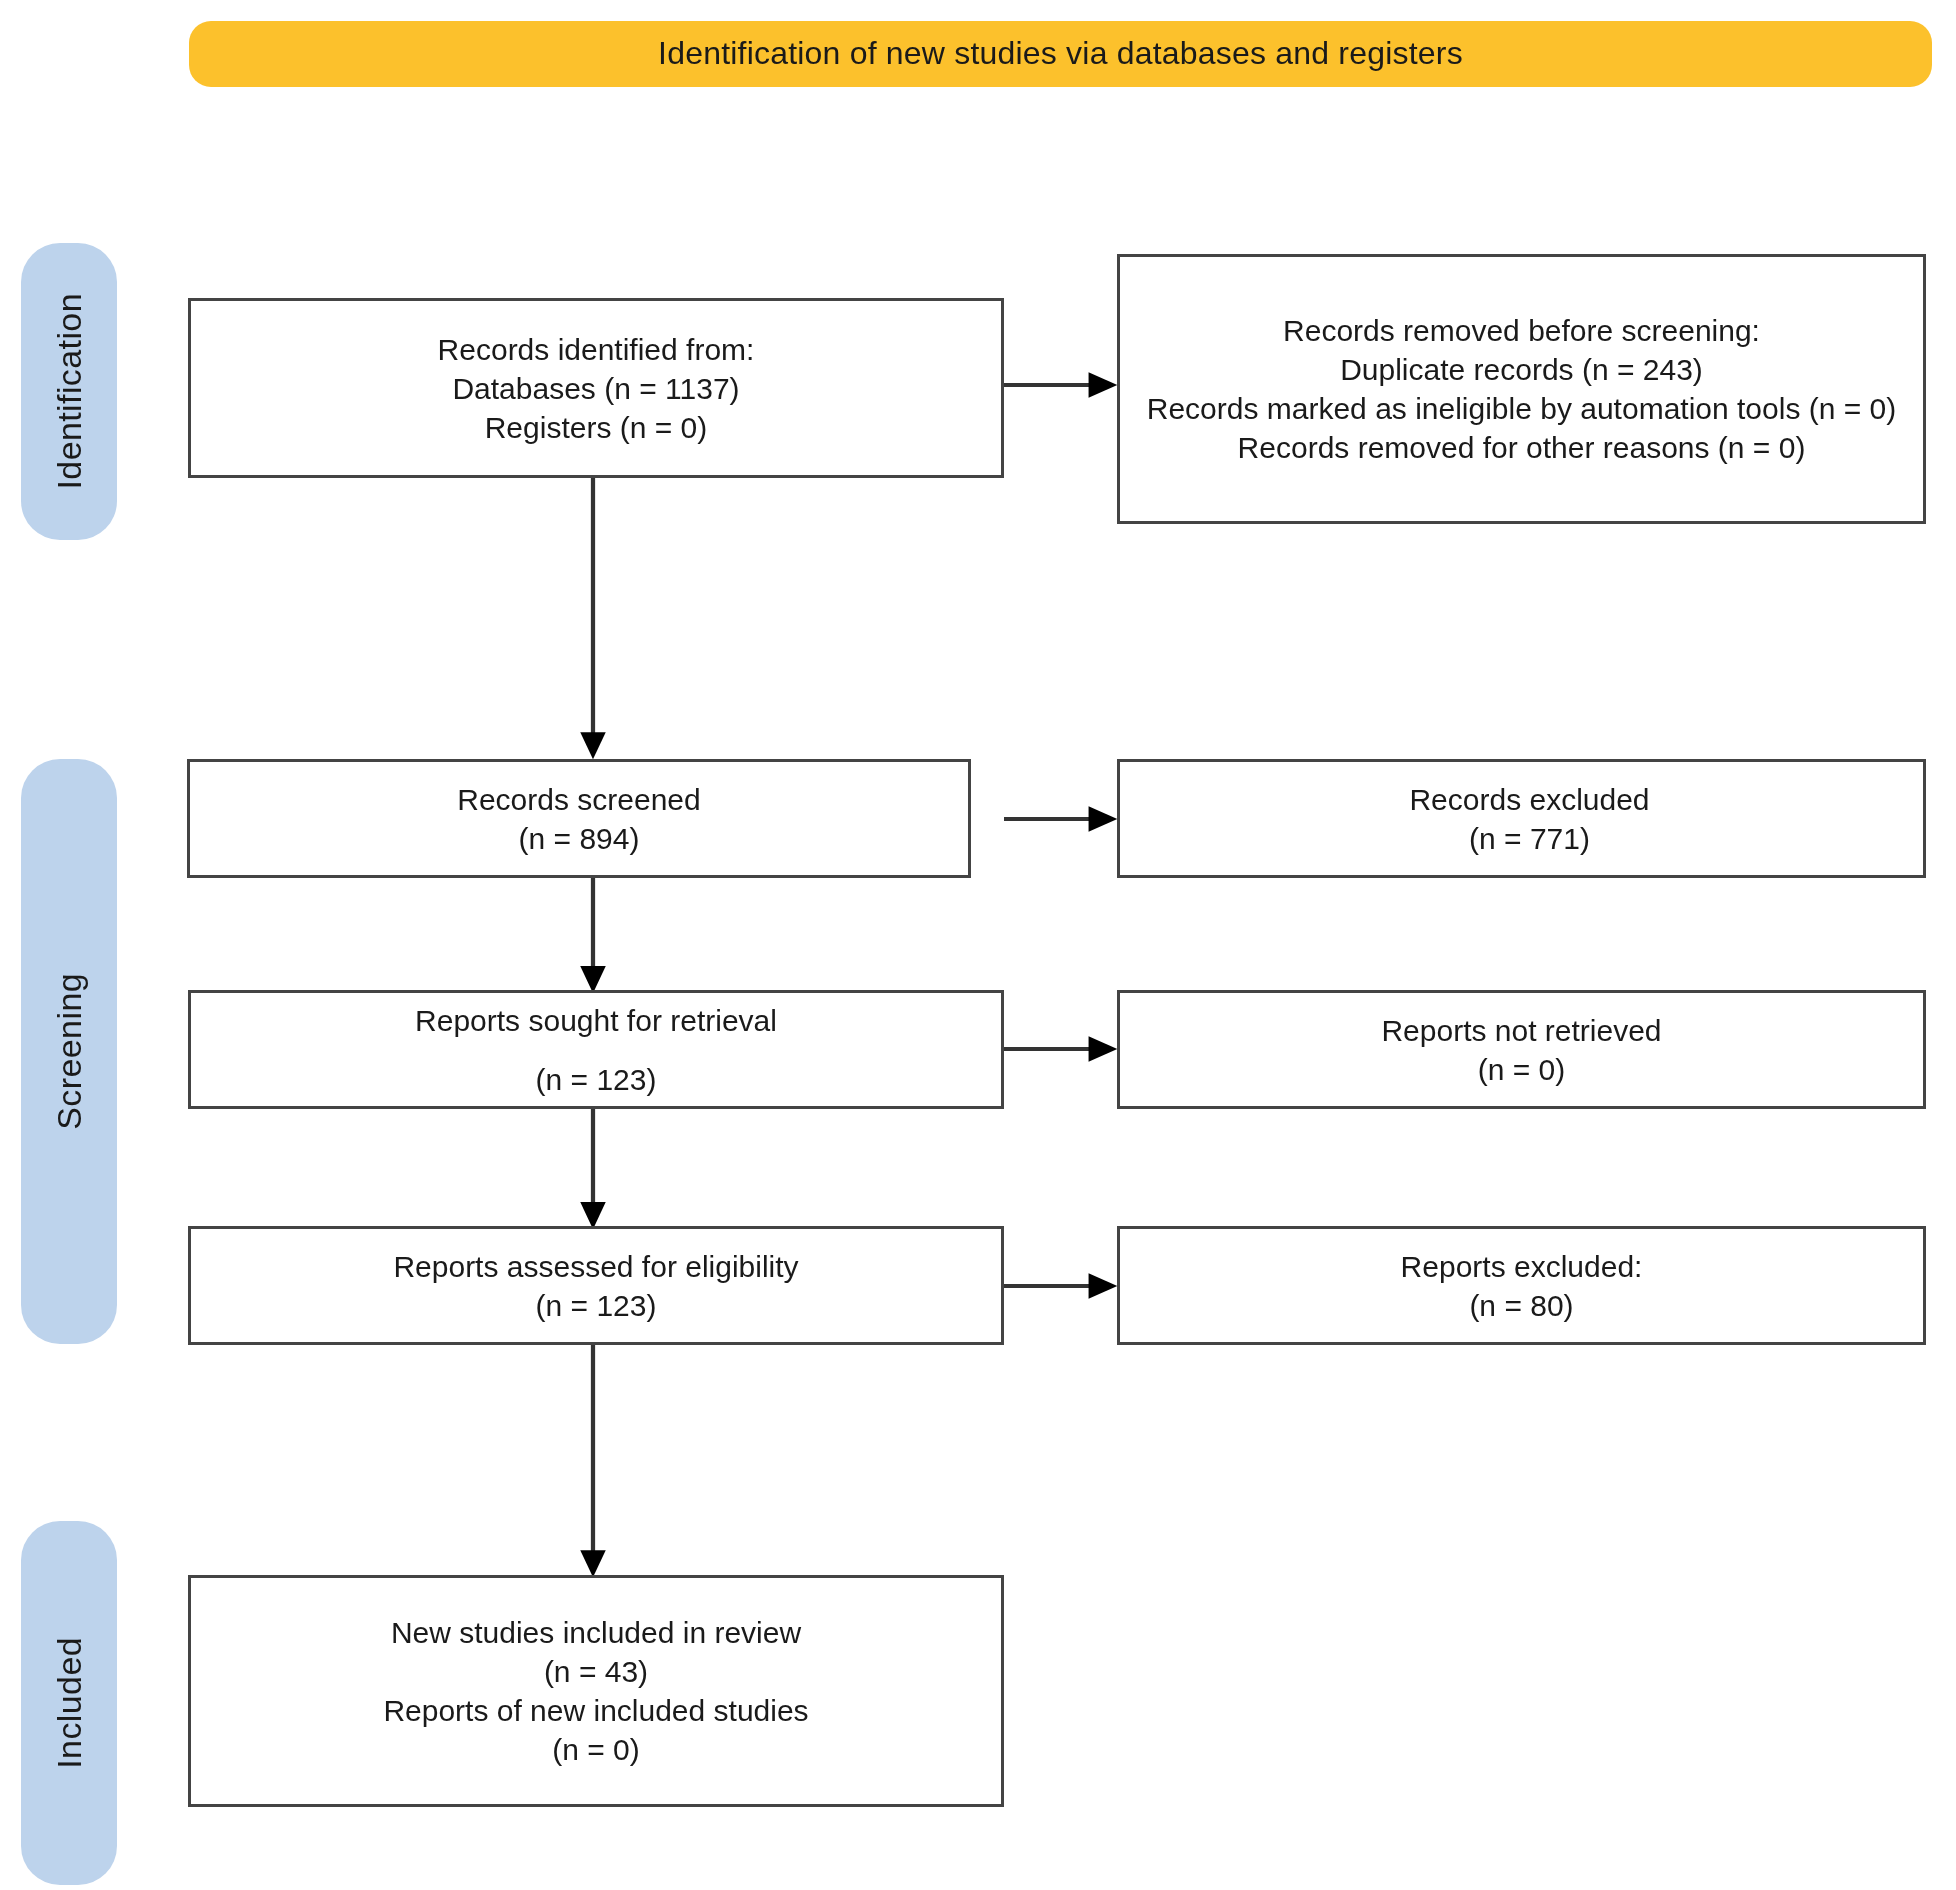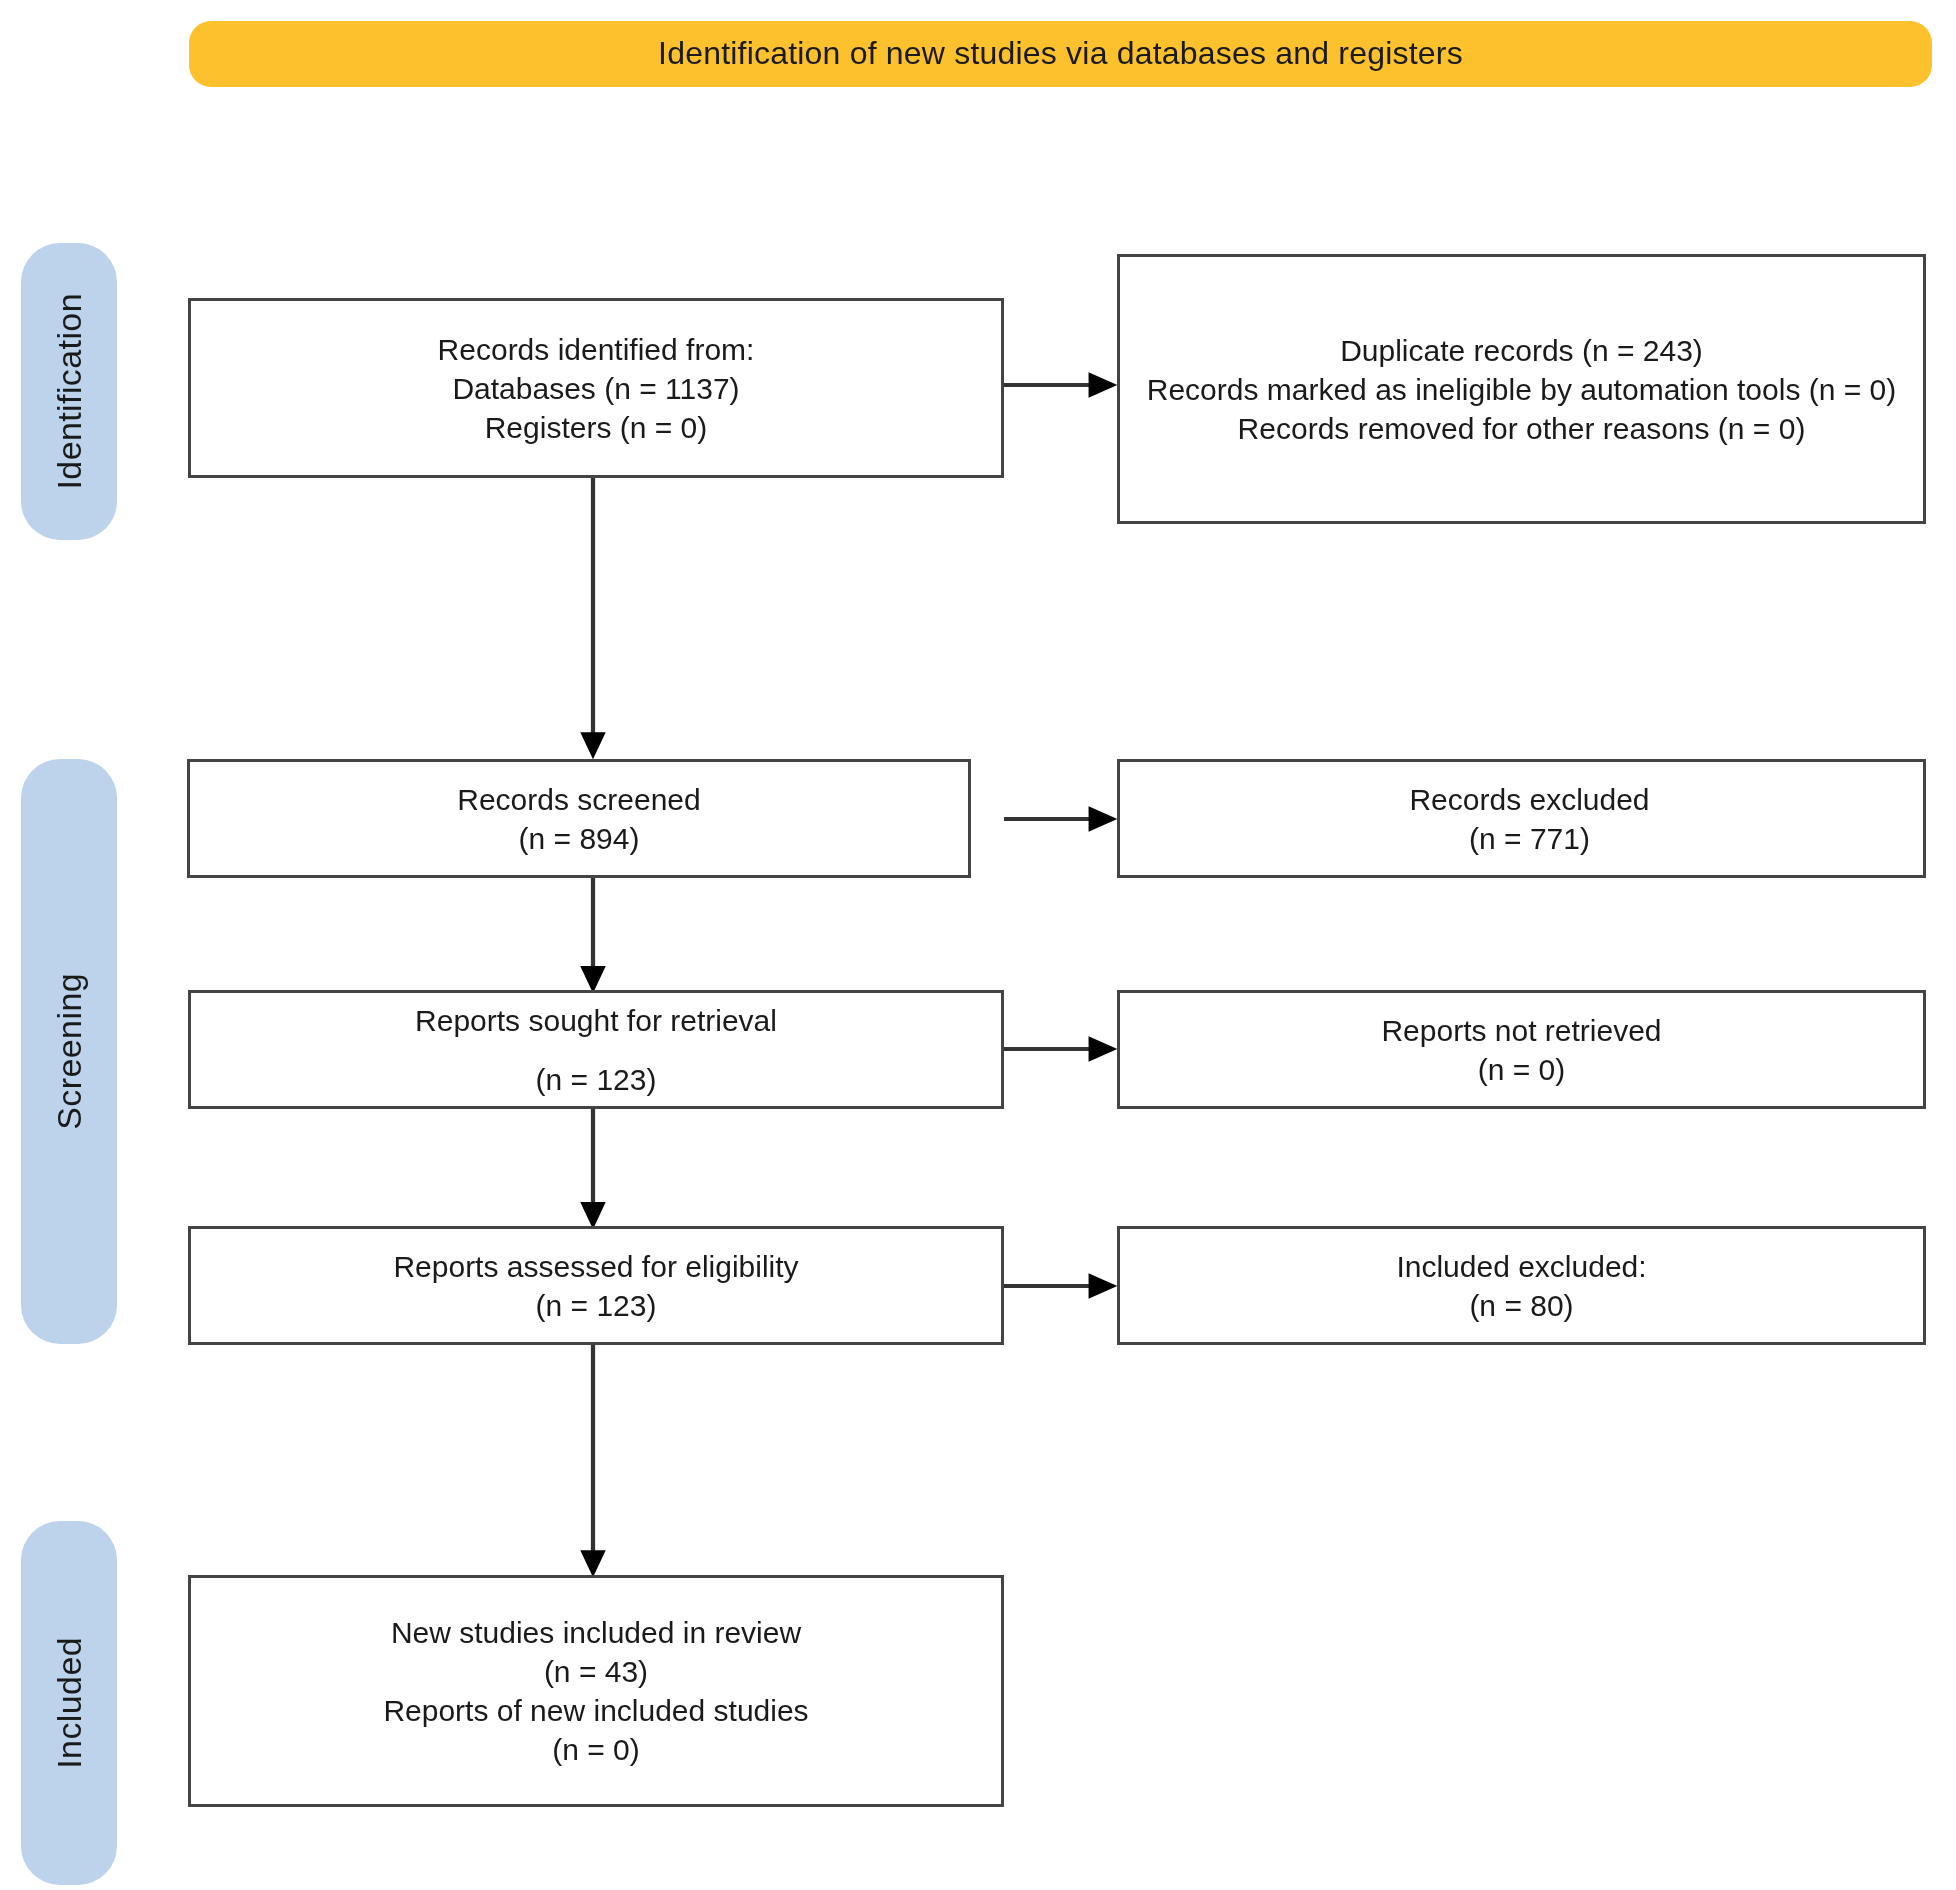--- a/index.html
+++ b/index.html
@@ -205,34 +205,35 @@
   </div>
 
   <div class="box" id="box-included">
     <div class="line">New studies included in review</div>
     <div class="line">(n = 43)</div>
     <div class="line">Reports of new included studies</div>
     <div class="line">(n = 0)</div>
   </div>
 
   <div class="box wrap" id="box-removed">
+    <div class="line">Records removed before screening:</div>
     <div class="line">Duplicate records (n = 243)</div>
     <div class="line">Records marked as ineligible by automation tools (n = 0)</div>
     <div class="line">Records removed for other reasons (n = 0)</div>
   </div>
 
   <div class="box" id="box-excluded">
     <div class="line">Records excluded</div>
     <div class="line">(n = 771)</div>
   </div>
 
   <div class="box" id="box-notretrieved">
     <div class="line">Reports not retrieved</div>
     <div class="line">(n = 0)</div>
   </div>
 
   <div class="box" id="box-repexcluded">
-    <div class="line">Included excluded:</div>
+    <div class="line">Reports excluded:</div>
     <div class="line">(n = 80)</div>
   </div>
 
 </div>
 
 
 </body></html>

